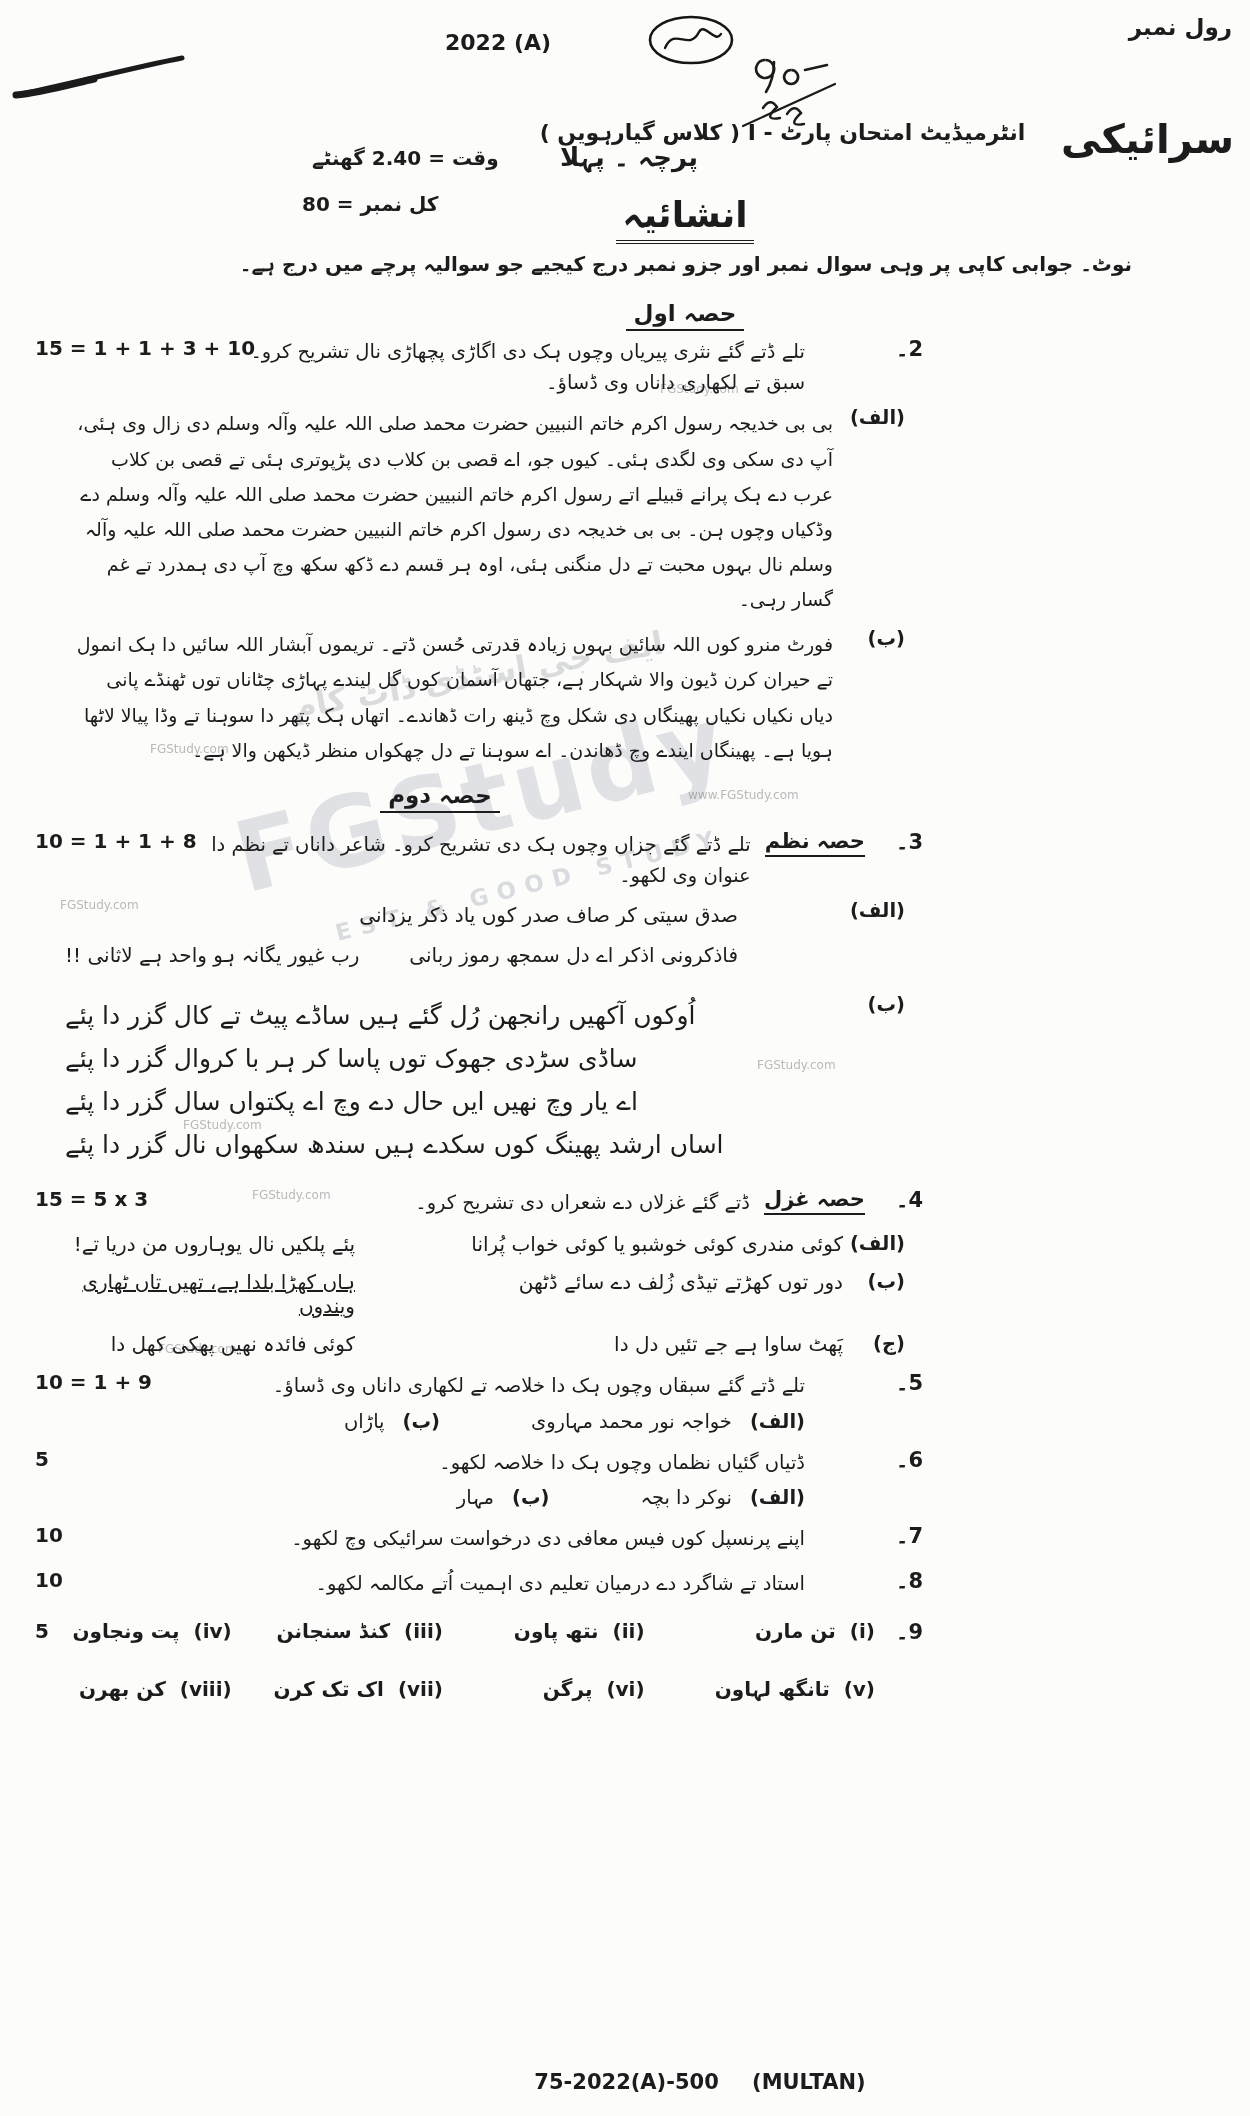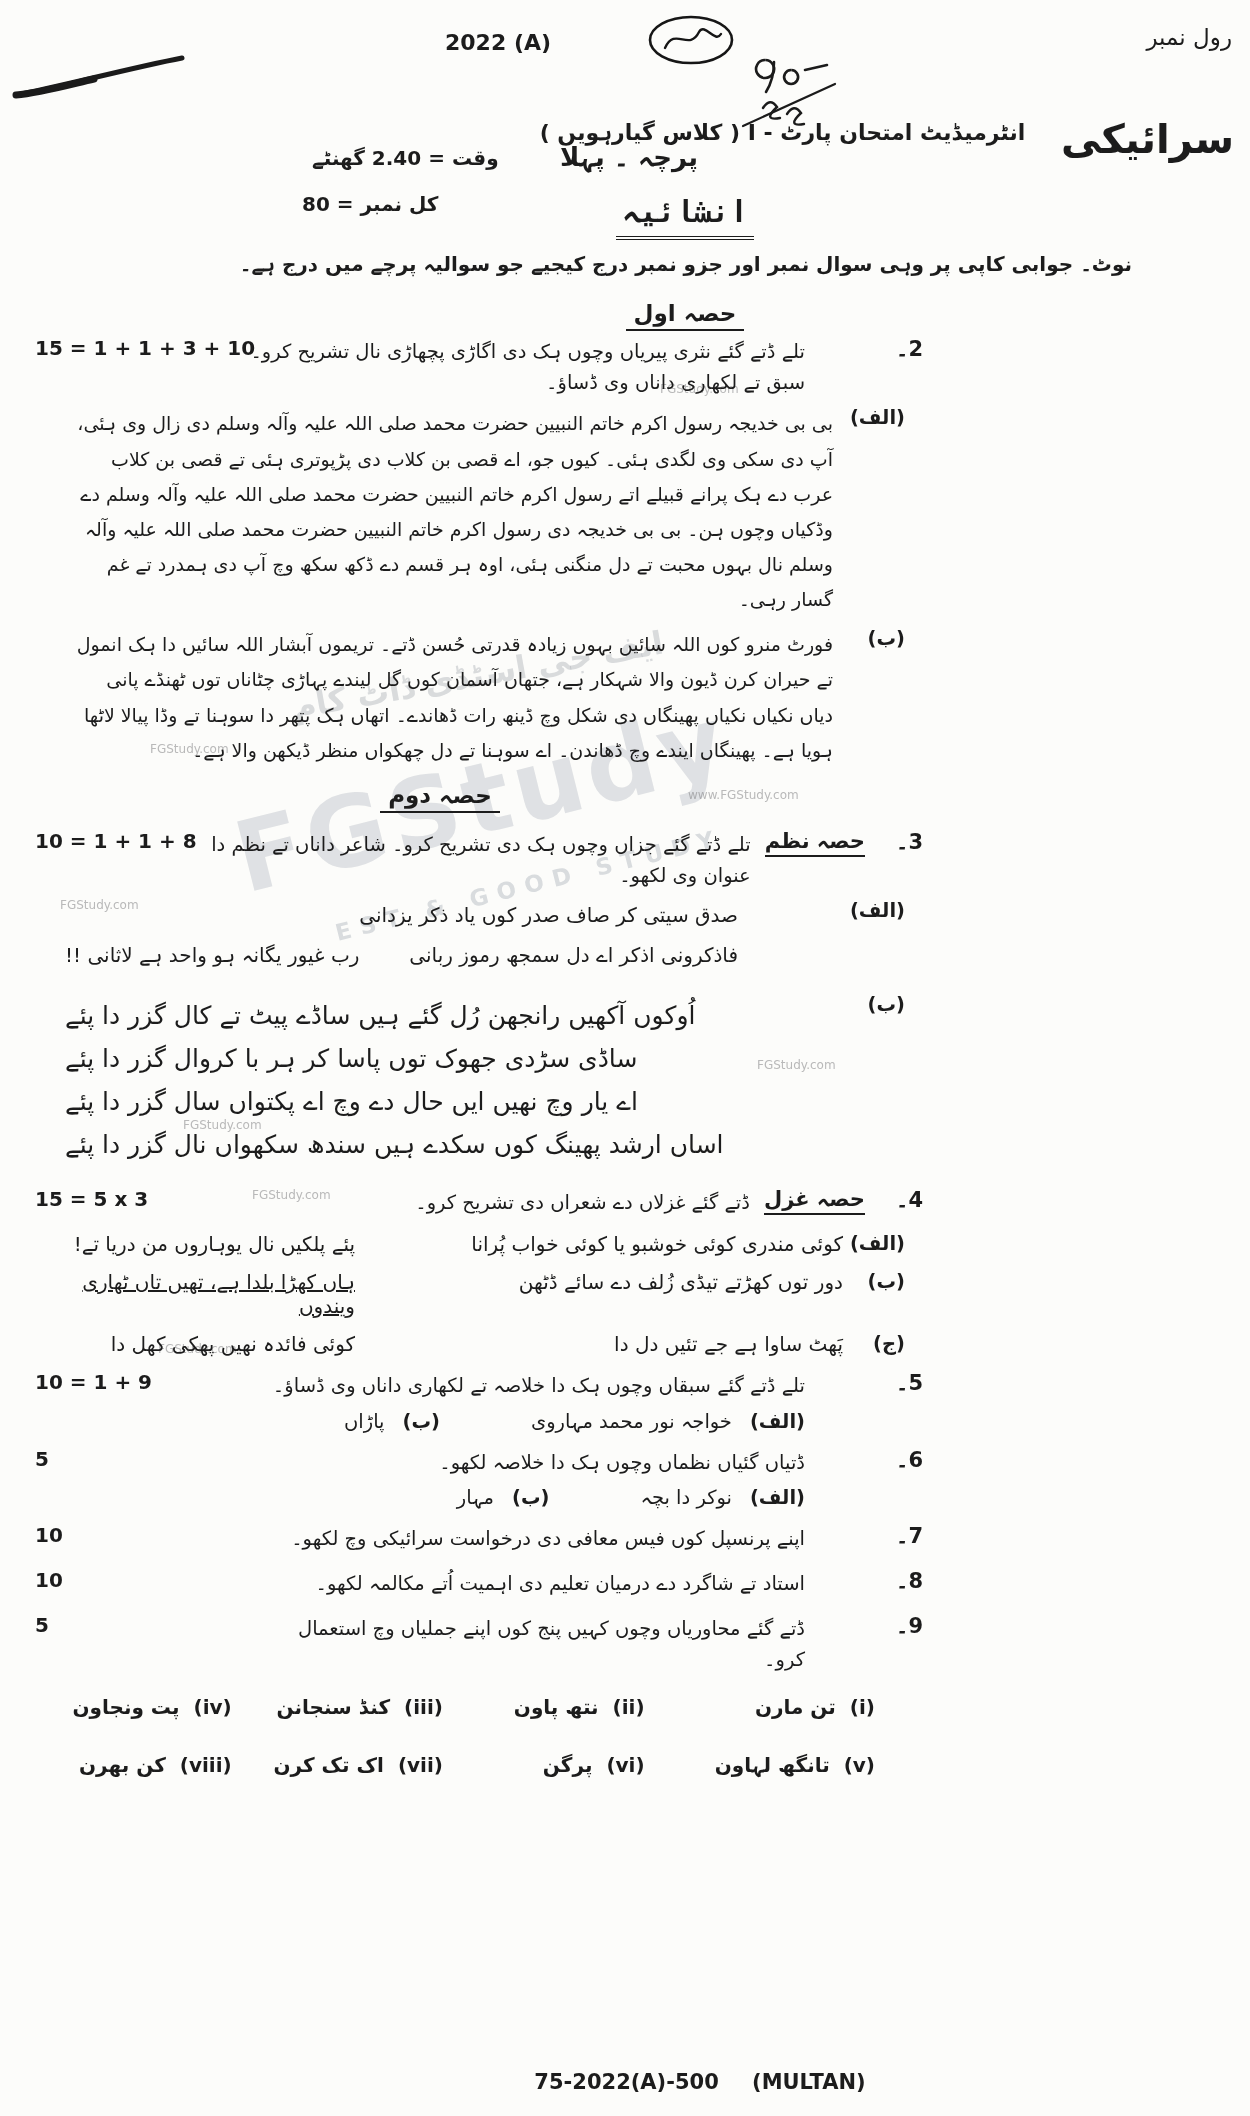--- a/index.html
+++ b/index.html
@@ -8,28 +8,28 @@
     width:1250px;height:2116px;
     margin:0 auto;
     background:#fcfcfa;
     color:#1c1c1c;
     font-family:"DejaVu Sans",sans-serif;
     direction:rtl;
     overflow:hidden;
   }
   
   .year{position:absolute;top:30px;left:445px;font-size:22px;font-weight:bold;direction:ltr;}
-  .roll{position:absolute;top:24px;right:18px;font-size:23px;font-weight:normal;}
+  .roll{position:absolute;top:14px;right:18px;font-size:23px;font-weight:bold;}
   .examline{position:absolute;top:80px;right:0;width:935px;text-align:center;font-size:22px;font-weight:bold;margin-top:40px;}
   .subject{position:absolute;top:116px;right:16px;font-size:40px;font-weight:bold;}
   .paper{position:absolute;top:142px;right:552px;font-size:26px;font-weight:bold;}
   .time{position:absolute;top:146px;left:312px;font-size:20px;font-weight:bold;white-space:nowrap;}
   .total{position:absolute;top:192px;left:302px;font-size:20px;font-weight:bold;white-space:nowrap;}
   .title-wrap{position:absolute;top:194px;right:0;width:1130px;text-align:center;}
-  .title{display:inline-block;font-size:30px;font-weight:bold;border-bottom:4px double #1c1c1c;padding:0 6px 5px 6px;font-family:Liberation Mono, monospace;}
+  .title{display:inline-block;font-size:36px;font-weight:bold;border-bottom:4px double #1c1c1c;padding:0 6px 5px 6px;}
   .note{position:absolute;top:252px;right:118px;font-size:20px;font-weight:bold;white-space:nowrap;}
   .sec1-wrap{position:absolute;top:300px;right:0;width:1130px;text-align:center;}
   .sec-heading{display:inline-block;font-size:23px;font-weight:bold;border-bottom:2.5px solid #1c1c1c;padding:0 8px 3px 8px;}
   
   .hw{position:absolute;}
   
   .wm-big{position:absolute;top:742px;left:230px;transform:rotate(-14deg);font-size:98px;font-weight:bold;letter-spacing:5px;color:rgba(110,122,138,0.20);direction:ltr;pointer-events:none;}
   .wm-sub{position:absolute;top:872px;left:330px;transform:rotate(-14deg);font-size:23px;font-weight:bold;letter-spacing:9px;color:rgba(110,122,138,0.25);direction:ltr;pointer-events:none;}
   .wm-urdu{position:absolute;top:656px;left:290px;transform:rotate(-10deg);font-size:32px;font-weight:bold;color:rgba(125,132,145,0.28);pointer-events:none;}
   .wm-s{position:absolute;font-size:12px;color:rgba(130,130,132,0.55);direction:ltr;pointer-events:none;}
@@ -222,21 +222,20 @@
 
     <div class="q simpleq">
       <span class="qnum">8۔</span>
       <span class="qmarks">10</span>
       <div class="qintro">استاد تے شاگرد دے درمیان تعلیم دی اہمیت اُتے مکالمہ لکھو۔</div>
     </div>
 
     <div class="q simpleq">
       <span class="qnum">9۔</span>
       <span class="qmarks">5</span>
-      <div class="qintro">ڈتے گئے محاوریاں وچوں کہیں پنج کوں اپنے جملیاں وچ استعمال کرو۔</div>
       <div class="idioms">
         <div class="idiom">
             <span class="rn">(i)</span>
             <span>تن مارن</span>
           </div>
         <div class="idiom">
             <span class="rn">(ii)</span>
             <span>نتھ پاون</span>
           </div>
         <div class="idiom">

